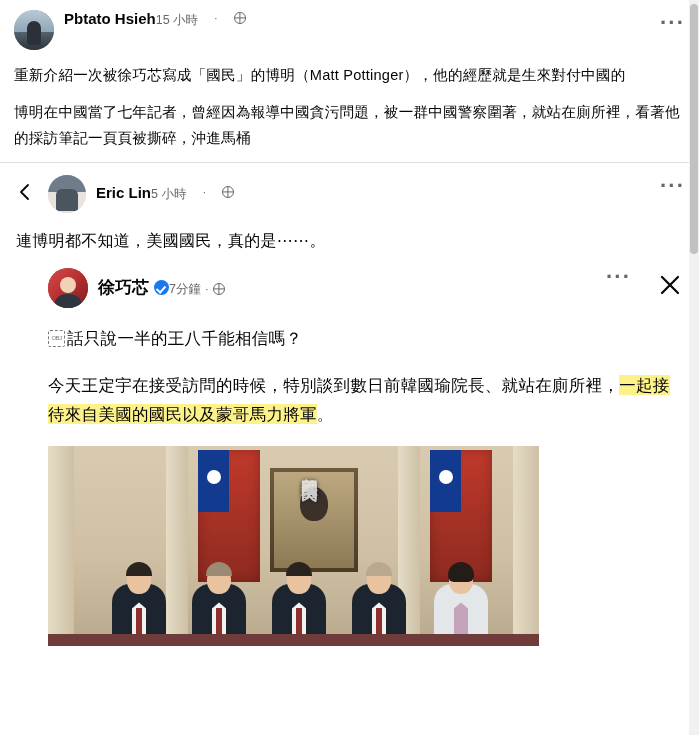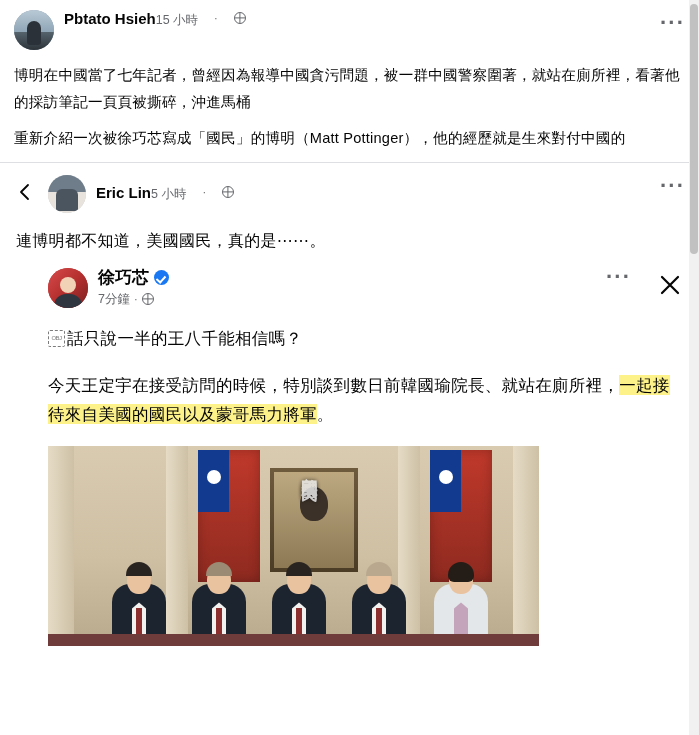--- a/index.html
+++ b/index.html
@@ -223,21 +223,20 @@
   }
   .nested-avatar .body {
     position: absolute; left: 6px; bottom: 0;
     width: 28px; height: 14px;
     border-radius: 12px 12px 0 0;
     background: #2f3640;
   }
   .nested-name-row {
     margin-left: 10px;
     display: flex;
-    flex-direction: column;
   }
   .nested-name-line {
     display: flex;
     align-items: center;
     gap: 5px;
   }
   .nested-author {
     font-size: 17px;
     font-weight: bold;
     color: #050505;
@@ -464,22 +463,22 @@
         <div class="meta-row">
           <span>15 小時</span>
           <span class="dot-sep">·</span>
           <span class="globe-icon"></span>
         </div>
       </div>
       <div class="menu-dots">···</div>
     </div>
 
     <div class="post-body">
+      <p>重新介紹一次被徐巧芯寫成「國民」的博明（Matt Pottinger），他的經歷就是生來對付中國的</p>
       <p>博明在中國當了七年記者，曾經因為報導中國貪污問題，被一群中國警察圍著，就站在廁所裡，看著他的採訪筆記一頁頁被撕碎，沖進馬桶</p>
-      <p>重新介紹一次被徐巧芯寫成「國民」的博明（Matt Pottinger），他的經歷就是生來對付中國的</p>
     </div>
   </div>
 
   <div class="shared-card">
     <div class="inner-wrap">
 
       <div class="inner-header">
         <div class="back-chevron">
           <svg width="22" height="22" viewBox="0 0 22 22" aria-hidden="true">
             <path d="M14 4 L7 11 L14 18" fill="none" stroke="#050505" stroke-width="1.8" stroke-linecap="round" stroke-linejoin="round"></path>

